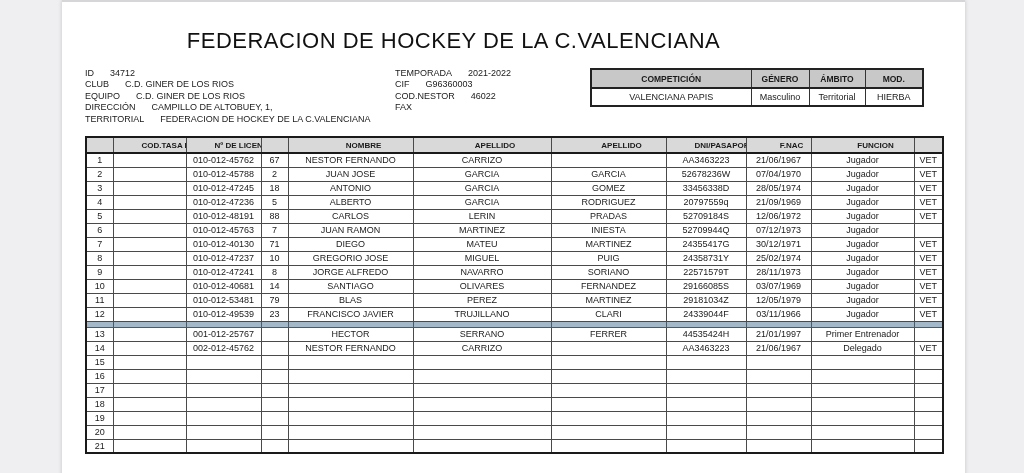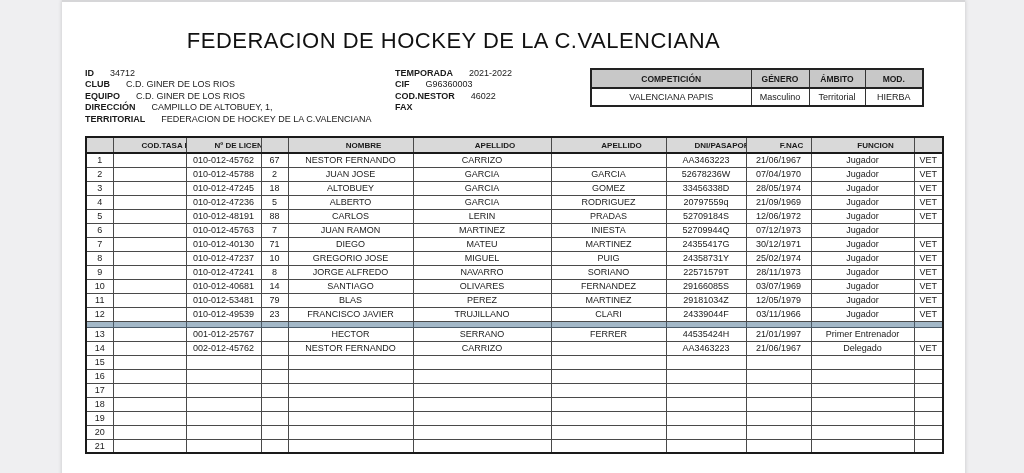--- a/index.html
+++ b/index.html
@@ -24,21 +24,21 @@
   }
   .doc-title{
     position:absolute;top:26px;left:0;width:783px;
     text-align:center;
     font-size:22px;letter-spacing:.5px;font-weight:400;color:#111;
     white-space:nowrap;
   }
   .info-left{position:absolute;left:23px;top:66px;}
   .info-mid{position:absolute;left:333px;top:66px;}
   .info-line{font-size:9px;line-height:11.4px;white-space:nowrap;}
-  .info-line .lbl{font-weight:700;}
+  .info-line .lbl{font-weight:400;}
   .info-line .val{margin-left:16px;}
   .comp{
     position:absolute;left:528px;top:66px;
     border-collapse:collapse;table-layout:fixed;
     border:2px solid #222;
   }
   .comp th,.comp td{
     border:1px solid #333;text-align:center;
     overflow:hidden;white-space:nowrap;padding:0 3px;
   }
@@ -181,21 +181,21 @@
             <td>52678236W</td>
             <td>07/04/1970</td>
             <td>Jugador</td>
             <td>VET</td>
           </tr>
           <tr>
             <td>3</td>
             <td></td>
             <td>010-012-47245</td>
             <td>18</td>
-            <td>ALTOBUEY</td>
+            <td>ANTONIO</td>
             <td>GARCIA</td>
             <td>GOMEZ</td>
             <td>33456338D</td>
             <td>28/05/1974</td>
             <td>Jugador</td>
             <td>VET</td>
           </tr>
           <tr>
             <td>4</td>
             <td></td>

